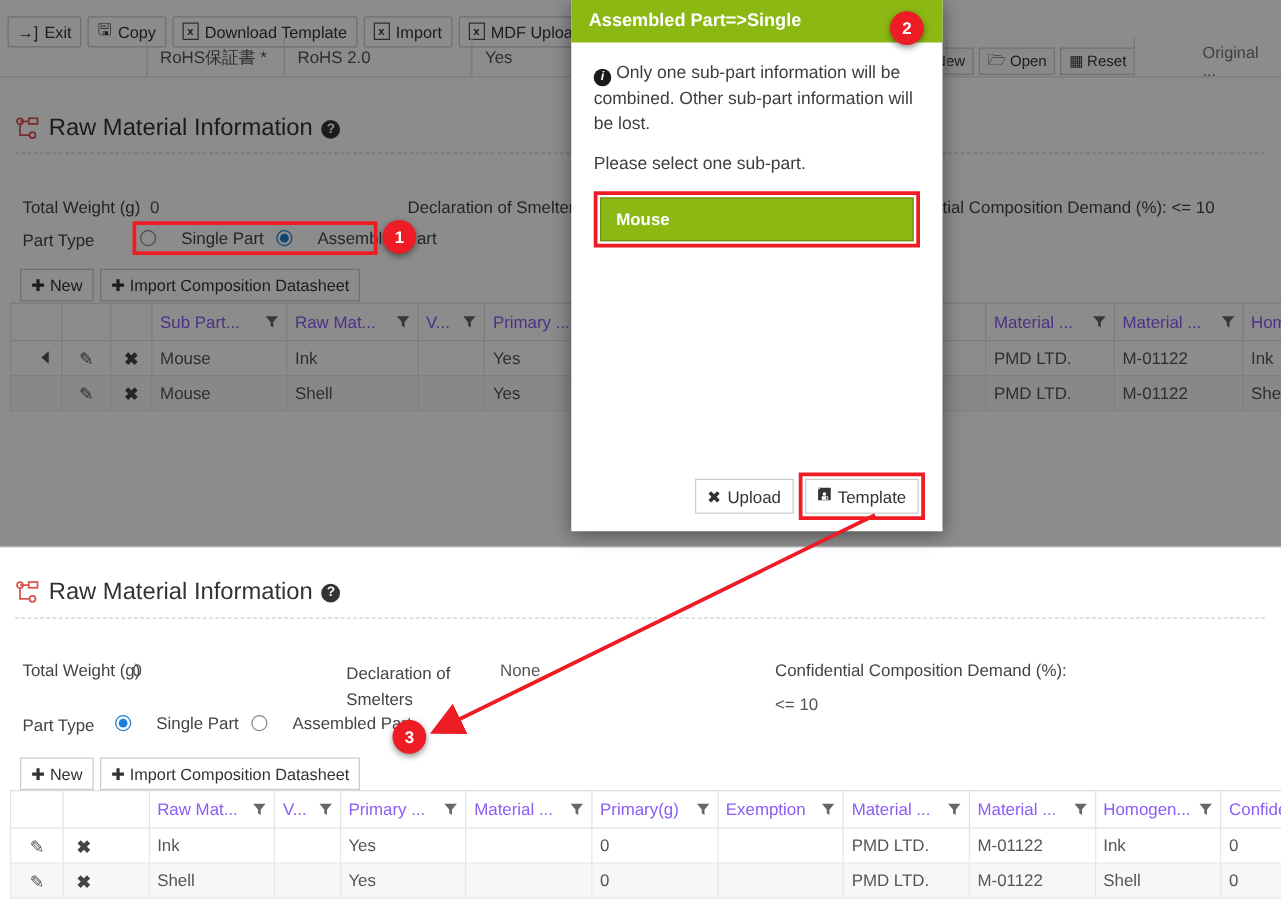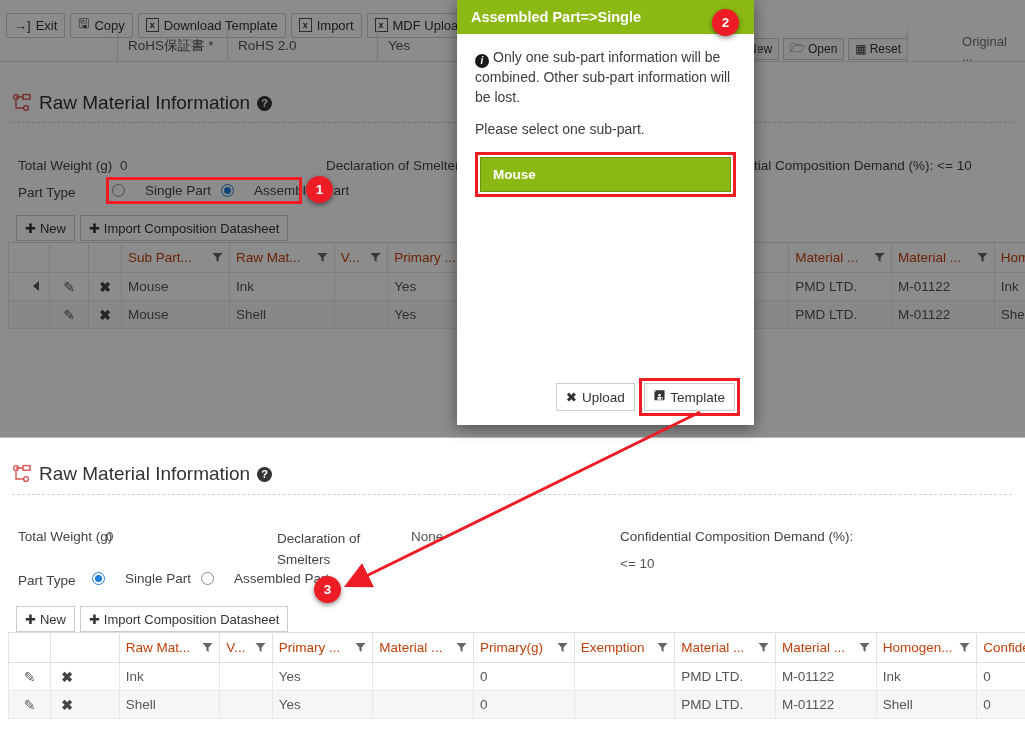--- a/index.html
+++ b/index.html
@@ -94,21 +94,21 @@
   .mini-btn {
     border: 1px solid #cccccc; background: #ffffff; color: #333;
     font-size: 13px; padding: 4px 8px; display: inline-flex;
     align-items: center; gap: 4px; height: 26px;
   }
 
   
   table.dt { border-collapse: collapse; table-layout: fixed; }
   table.dt th {
     background: #ffffff; border: 1px solid #e2e2e2; border-top: 1px solid #ddd;
-    font-weight: normal; font-size: 13.5px; color: #c2410c;
+    font-weight: normal; font-size: 13.5px; color: #8b5cf6;
     text-align: center; padding: 6px 6px; height: 30px; white-space: nowrap; margin-left: 35px;
   }
   table.dt td {
     border: 1px solid #e8e8e8; font-size: 13.5px; color: #555;
     padding: 5px 6px; height: 28px; white-space: nowrap;
   }
   table.dt tr.alt td { background: #f7f7f7; }
   .th-inner { display: flex; align-items: center; justify-content: space-between; gap: 6px; }
   .funnel { flex: 0 0 auto; }
   .linkcell { color: #2c6fad; }
@@ -437,21 +437,21 @@
         <path d="M4 6.5 L4 15 L11.5 15 M4 4 L11 4" fill="none" stroke="#d9534f" stroke-width="1.4"></path>
       </svg>
       <span>Raw Material Information</span>
       <span class="help-ico">?</span>
     </div>
     <div style="position:absolute; left:12px; top:56px; width:1000px;" class="dashed-rule"></div>
 
     <div style="position:absolute; left:18px; top:91px;" class="meta-label">Total Weight (g)</div>
     <div style="position:absolute; left:106px; top:91px;" class="meta-val">0</div>
     <div style="position:absolute; left:277px; top:91px; width:90px; line-height:1.55;" class="meta-label">Declaration of Smelters</div>
-    <div style="position:absolute; left:411px; top:91px;" class="meta-val">None</div>
+    <div style="position:absolute; left:400px; top:91px;" class="meta-val">None</div>
     <div style="position:absolute; left:620px; top:91px; white-space:nowrap;" class="meta-label">Confidential Composition Demand (%):</div>
     <div style="position:absolute; left:620px; top:118px;" class="meta-val">&lt;= 10</div>
 
     <div style="position:absolute; left:18px; top:135px;" class="meta-label">Part Type</div>
     <div style="position:absolute; left:92px; top:133px; display:flex; gap:10px;">
       <label class="radio-wrap">
         <span class="radio checked"></span>
         <span>Single Part</span>
       </label>
       <label class="radio-wrap">

